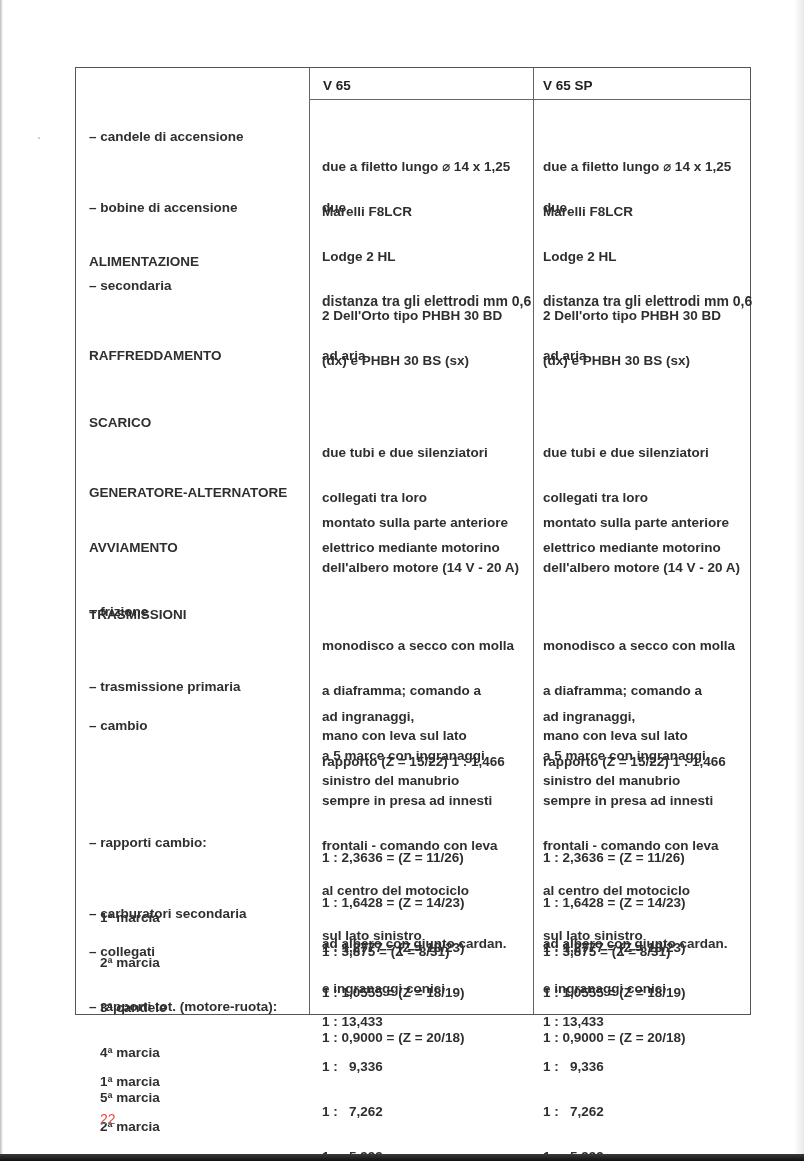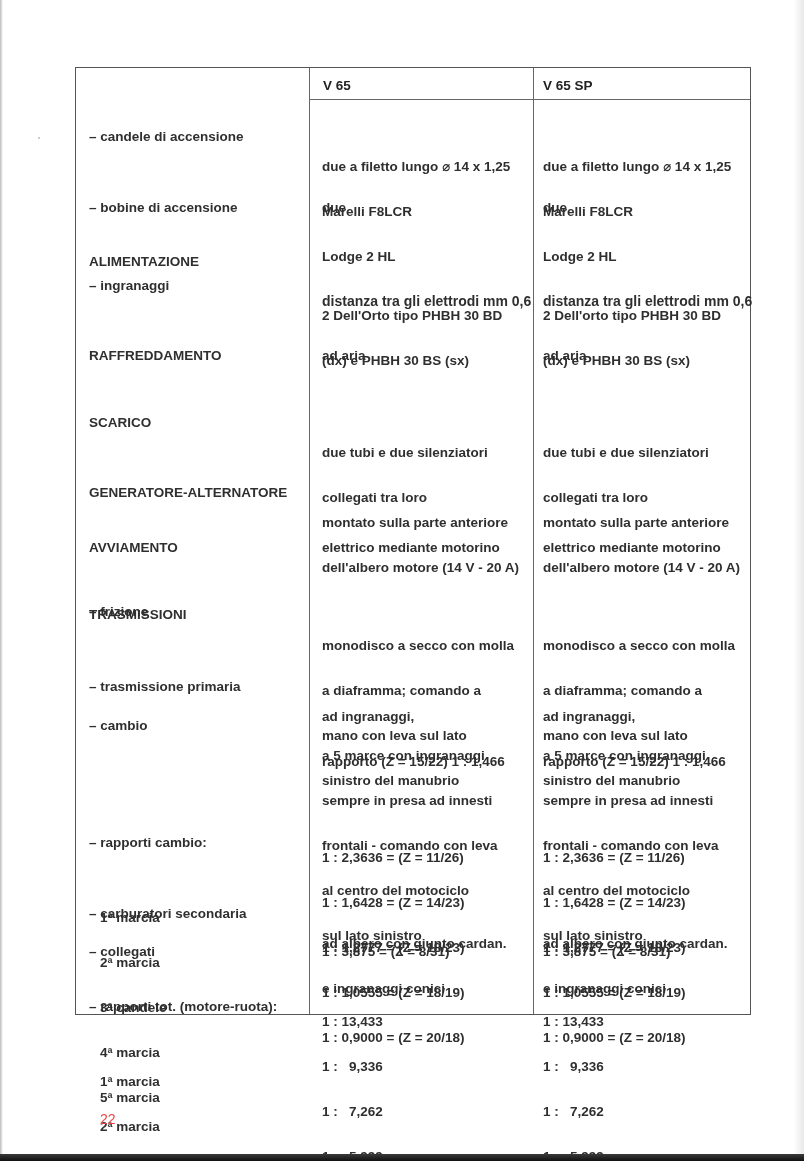--- a/index.html
+++ b/index.html
@@ -84,21 +84,21 @@
     <div>Lodge 2 HL</div>
     <div class="small">distanza tra gli elettrodi mm 0,6</div>
   </div>
 
   <div class="cell lbl" style="top:132px">– bobine di accensione</div>
   <div class="cell v1" style="top:132px">due</div>
   <div class="cell v2" style="top:132px">due</div>
 
   <div class="cell lbl" style="top:186px">ALIMENTAZIONE</div>
 
-  <div class="cell lbl" style="top:210px">– ingranaggi</div>
+  <div class="cell lbl" style="top:210px">– secondaria</div>
   <div class="cell v1" style="top:210px">
     <div>2 Dell'Orto tipo PHBH 30 BD</div>
     <div>(dx) e PHBH 30 BS (sx)</div>
   </div>
   <div class="cell v2" style="top:210px">
     <div>2 Dell'orto tipo PHBH 30 BD</div>
     <div>(dx) e PHBH 30 BS (sx)</div>
   </div>
 
   <div class="cell lbl" style="top:280px">RAFFREDDAMENTO</div>

